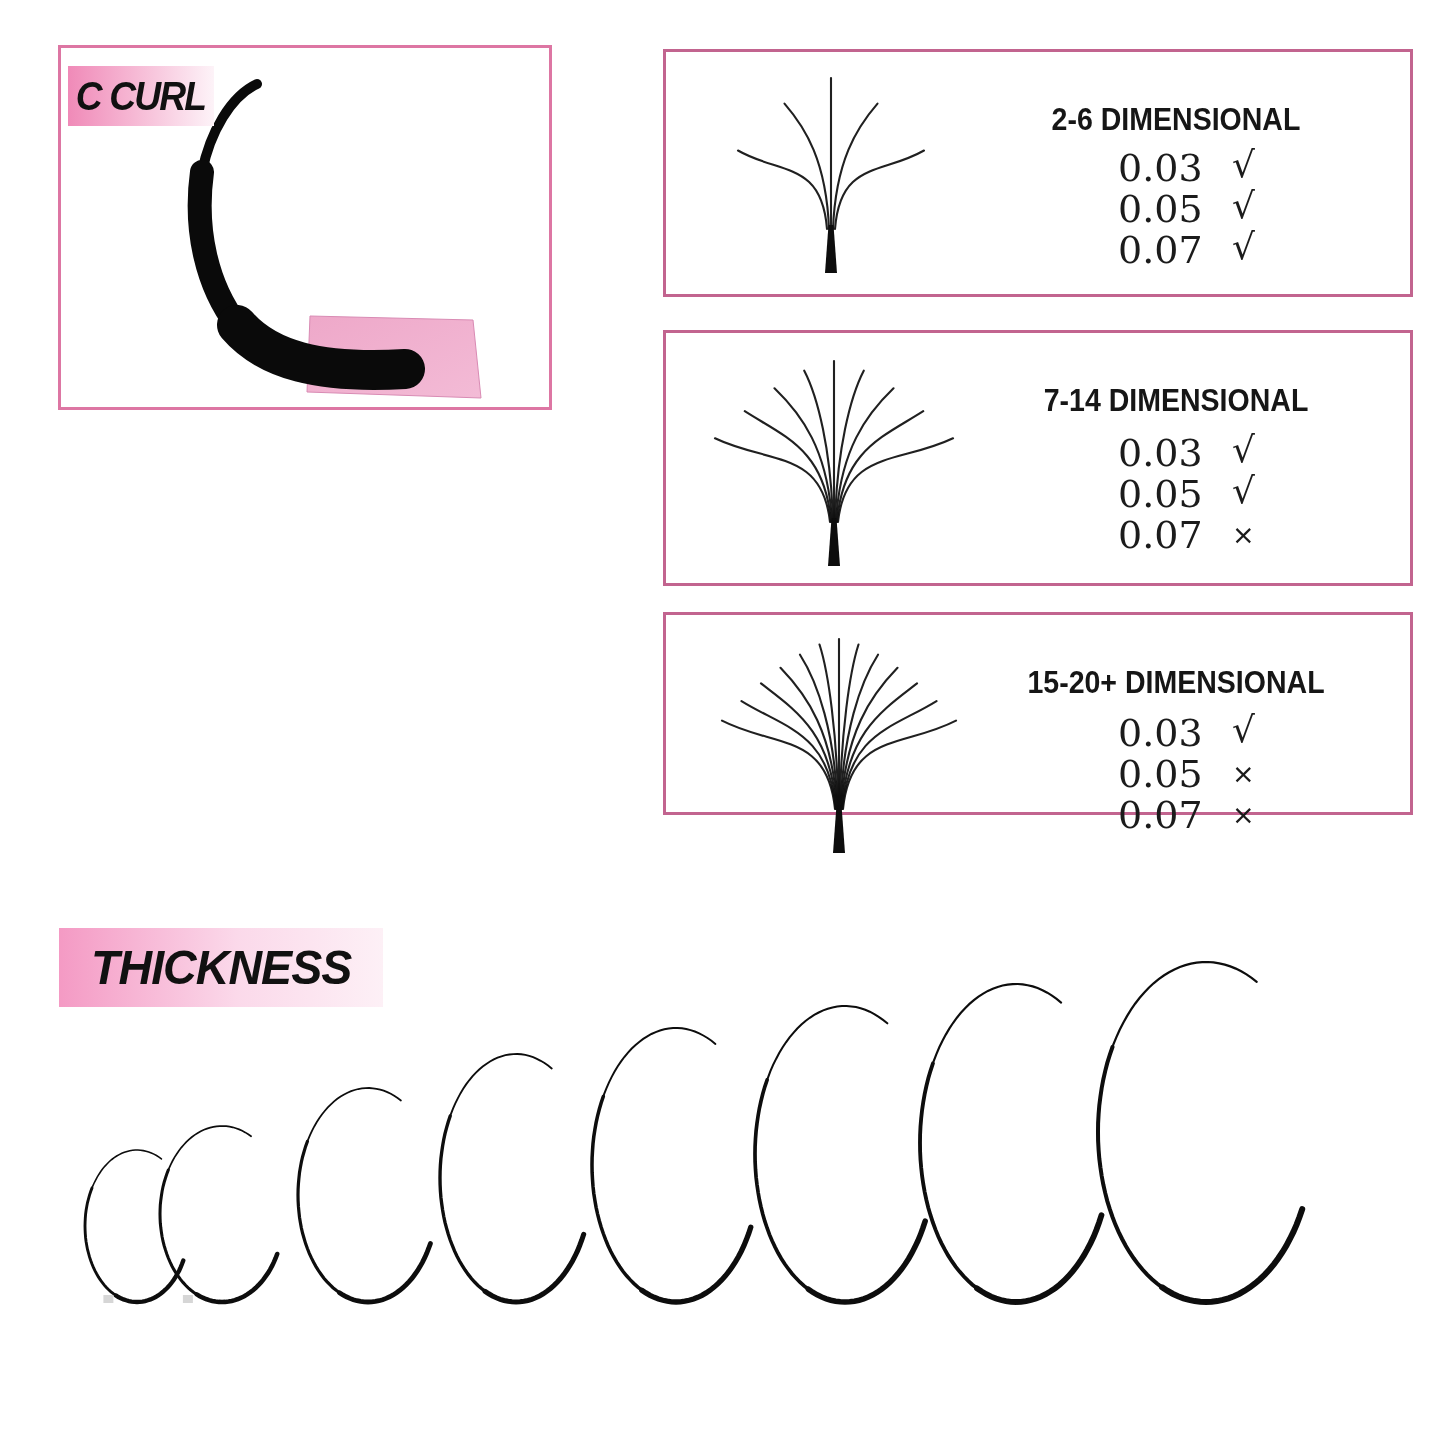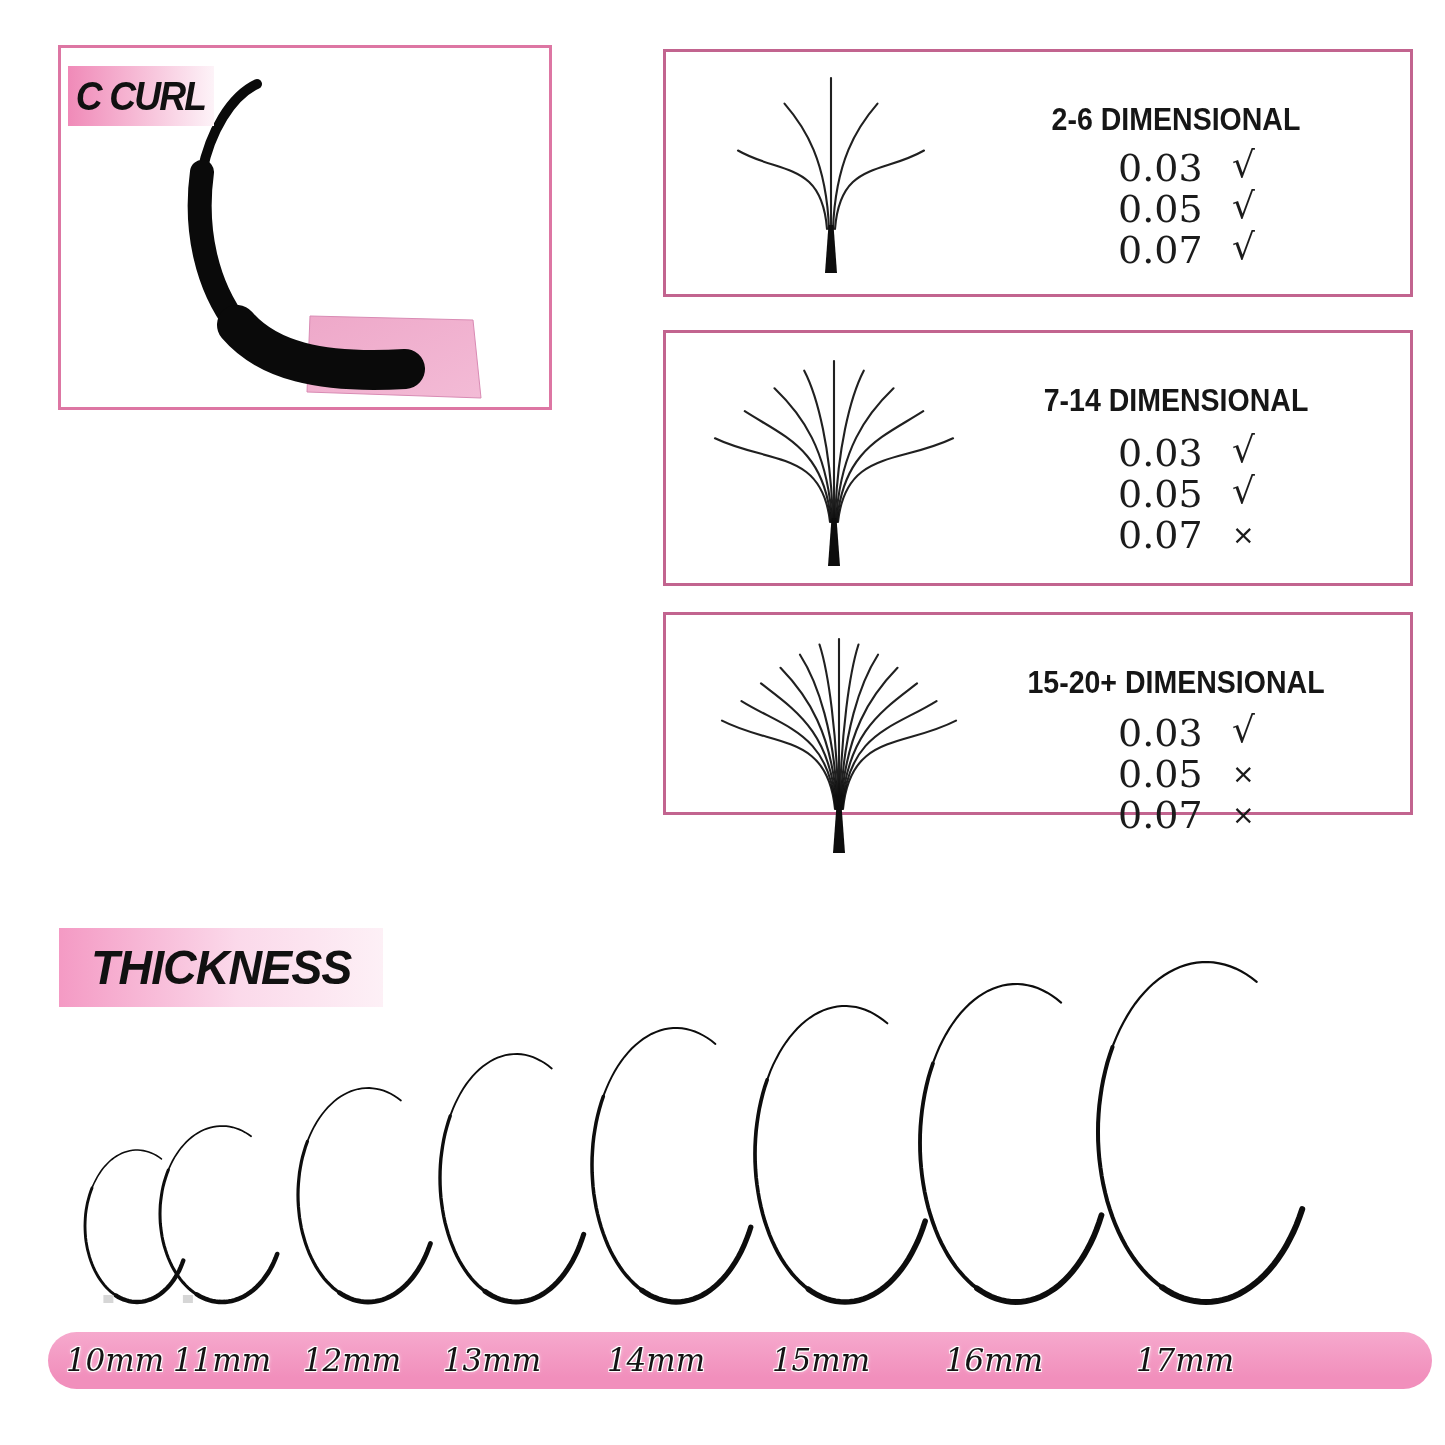--- a/index.html
+++ b/index.html
@@ -178,24 +178,14 @@
       <path d="M 767.1 1080.0 L 764.8 1086.8 L 762.8 1093.8 L 761.0 1101.0 L 759.4 1108.3 L 758.1 1115.7 L 757.0 1123.2 L 756.1 1130.8 L 755.5 1138.5 L 755.1 1146.3 L 755.0 1154.0 L 755.1 1161.7 L 755.5 1169.5 L 756.1 1177.2 L 757.0 1184.8 L 758.1 1192.3 L 759.4 1199.7 L 761.0 1207.0 L 762.8 1214.2 L 764.8 1221.2 L 767.1 1228.0 L 769.5 1234.6 L 772.2 1241.0 L 775.1 1247.1 L 778.1 1253.0 L 781.4 1258.7 L 784.8 1264.0 L 788.4 1269.0 L 792.1 1273.7 L 796.0 1278.1 L 800.0 1282.2 L 804.1 1285.9 L 808.4 1289.2" fill="none" stroke="#0d0d0d" stroke-width="3.69" stroke-linecap="round"></path>
       <path d="M 808.4 1289.2 L 812.7 1292.2 L 817.2 1294.8 L 821.7 1297.0 L 826.3 1298.8 L 830.9 1300.2 L 835.6 1301.2 L 840.3 1301.8 L 845.0 1302.0 L 849.7 1301.8 L 854.4 1301.2 L 859.1 1300.2 L 863.7 1298.8 L 868.3 1297.0 L 872.8 1294.8 L 877.3 1292.2 L 881.6 1289.2 L 885.9 1285.9 L 890.0 1282.2 L 894.0 1278.1 L 897.9 1273.7 L 901.6 1269.0 L 905.2 1264.0 L 908.6 1258.7 L 911.9 1253.0 L 914.9 1247.1 L 917.8 1241.0 L 920.5 1234.6 L 922.9 1228.0 L 925.2 1221.2" fill="none" stroke="#0d0d0d" stroke-width="5.54" stroke-linecap="round"></path>
       <path d="M 1061.1 1002.6 L 1056.6 998.9 L 1052.0 995.6 L 1047.3 992.7 L 1042.5 990.2 L 1037.6 988.1 L 1032.7 986.4 L 1027.7 985.2 L 1022.7 984.4 L 1017.7 984.0 L 1012.6 984.1 L 1007.6 984.6 L 1002.6 985.5 L 997.7 986.9 L 992.8 988.7 L 987.9 990.9 L 983.2 993.6 L 978.5 996.6 L 973.9 1000.1 L 969.5 1003.9 L 965.1 1008.2 L 960.9 1012.8 L 956.9 1017.7 L 953.0 1023.0 L 949.3 1028.6 L 945.8 1034.6 L 942.5 1040.8 L 939.3 1047.3 L 936.4 1054.1 L 933.7 1061.1 L 931.2 1068.4" fill="none" stroke="#0d0d0d" stroke-width="2.14" stroke-linecap="round"></path>
       <path d="M 932.9 1063.5 L 930.5 1070.8 L 928.3 1078.3 L 926.4 1086.0 L 924.7 1093.9 L 923.3 1101.8 L 922.1 1109.9 L 921.2 1118.1 L 920.5 1126.4 L 920.1 1134.7 L 920.0 1143.0 L 920.1 1151.3 L 920.5 1159.6 L 921.2 1167.9 L 922.1 1176.1 L 923.3 1184.2 L 924.7 1192.1 L 926.4 1200.0 L 928.3 1207.7 L 930.5 1215.2 L 932.9 1222.5 L 935.5 1229.6 L 938.3 1236.5 L 941.4 1243.1 L 944.7 1249.4 L 948.1 1255.4 L 951.8 1261.2 L 955.6 1266.6 L 959.6 1271.6 L 963.7 1276.3 L 968.0 1280.7 L 972.4 1284.7 L 977.0 1288.3" fill="none" stroke="#0d0d0d" stroke-width="3.85" stroke-linecap="round"></path>
       <path d="M 977.0 1288.3 L 981.6 1291.4 L 986.3 1294.2 L 991.2 1296.6 L 996.0 1298.5 L 1001.0 1300.0 L 1006.0 1301.1 L 1011.0 1301.8 L 1016.0 1302.0 L 1021.0 1301.8 L 1026.0 1301.1 L 1031.0 1300.0 L 1036.0 1298.5 L 1040.8 1296.6 L 1045.7 1294.2 L 1050.4 1291.4 L 1055.0 1288.3 L 1059.6 1284.7 L 1064.0 1280.7 L 1068.3 1276.3 L 1072.4 1271.6 L 1076.4 1266.6 L 1080.2 1261.2 L 1083.9 1255.4 L 1087.3 1249.4 L 1090.6 1243.1 L 1093.7 1236.5 L 1096.5 1229.6 L 1099.1 1222.5 L 1101.5 1215.2" fill="none" stroke="#0d0d0d" stroke-width="5.78" stroke-linecap="round"></path>
       <path d="M 1256.7 981.9 L 1251.6 977.9 L 1246.5 974.4 L 1241.2 971.3 L 1235.8 968.6 L 1230.3 966.4 L 1224.8 964.6 L 1219.2 963.3 L 1213.5 962.4 L 1207.9 962.0 L 1202.2 962.1 L 1196.6 962.6 L 1191.0 963.7 L 1185.4 965.1 L 1179.9 967.0 L 1174.4 969.4 L 1169.1 972.3 L 1163.8 975.5 L 1158.7 979.2 L 1153.6 983.3 L 1148.8 987.8 L 1144.1 992.7 L 1139.5 998.0 L 1135.1 1003.7 L 1131.0 1009.7 L 1127.0 1016.1 L 1123.3 1022.7 L 1119.7 1029.7 L 1116.5 1036.9 L 1113.4 1044.4 L 1110.6 1052.2" fill="none" stroke="#0d0d0d" stroke-width="2.23" stroke-linecap="round"></path>
       <path d="M 1112.5 1047.0 L 1109.8 1054.8 L 1107.3 1062.9 L 1105.2 1071.1 L 1103.3 1079.5 L 1101.7 1088.0 L 1100.4 1096.7 L 1099.3 1105.4 L 1098.6 1114.2 L 1098.1 1123.1 L 1098.0 1132.0 L 1098.1 1140.9 L 1098.6 1149.8 L 1099.3 1158.6 L 1100.4 1167.3 L 1101.7 1176.0 L 1103.3 1184.5 L 1105.2 1192.9 L 1107.3 1201.1 L 1109.8 1209.2 L 1112.5 1217.0 L 1115.4 1224.6 L 1118.6 1231.9 L 1122.1 1239.0 L 1125.7 1245.8 L 1129.6 1252.2 L 1133.7 1258.3 L 1138.0 1264.1 L 1142.5 1269.5 L 1147.2 1274.6 L 1152.0 1279.2 L 1157.0 1283.5 L 1162.1 1287.3" fill="none" stroke="#0d0d0d" stroke-width="4.01" stroke-linecap="round"></path>
       <path d="M 1162.1 1287.3 L 1167.3 1290.7 L 1172.6 1293.7 L 1178.0 1296.2 L 1183.5 1298.3 L 1189.1 1299.9 L 1194.7 1301.1 L 1200.3 1301.8 L 1206.0 1302.0 L 1211.7 1301.8 L 1217.3 1301.1 L 1222.9 1299.9 L 1228.5 1298.3 L 1234.0 1296.2 L 1239.4 1293.7 L 1244.7 1290.7 L 1249.9 1287.3 L 1255.0 1283.5 L 1260.0 1279.2 L 1264.8 1274.6 L 1269.5 1269.5 L 1274.0 1264.1 L 1278.3 1258.3 L 1282.4 1252.2 L 1286.3 1245.8 L 1289.9 1239.0 L 1293.4 1231.9 L 1296.6 1224.6 L 1299.5 1217.0 L 1302.2 1209.2" fill="none" stroke="#0d0d0d" stroke-width="6.02" stroke-linecap="round"></path>
     </svg>
 
-  <div class="length-bar">
-    <span class="len-label" style="left:67px;">10mm</span>
-    <span class="len-label" style="left:174px;">11mm</span>
-    <span class="len-label" style="left:304px;">12mm</span>
-    <span class="len-label" style="left:444px;">13mm</span>
-    <span class="len-label" style="left:608px;">14mm</span>
-    <span class="len-label" style="left:773px;">15mm</span>
-    <span class="len-label" style="left:946px;">16mm</span>
-    <span class="len-label" style="left:1137px;">17mm</span>
-  </div>
 
 </div>
 
 </body></html>

